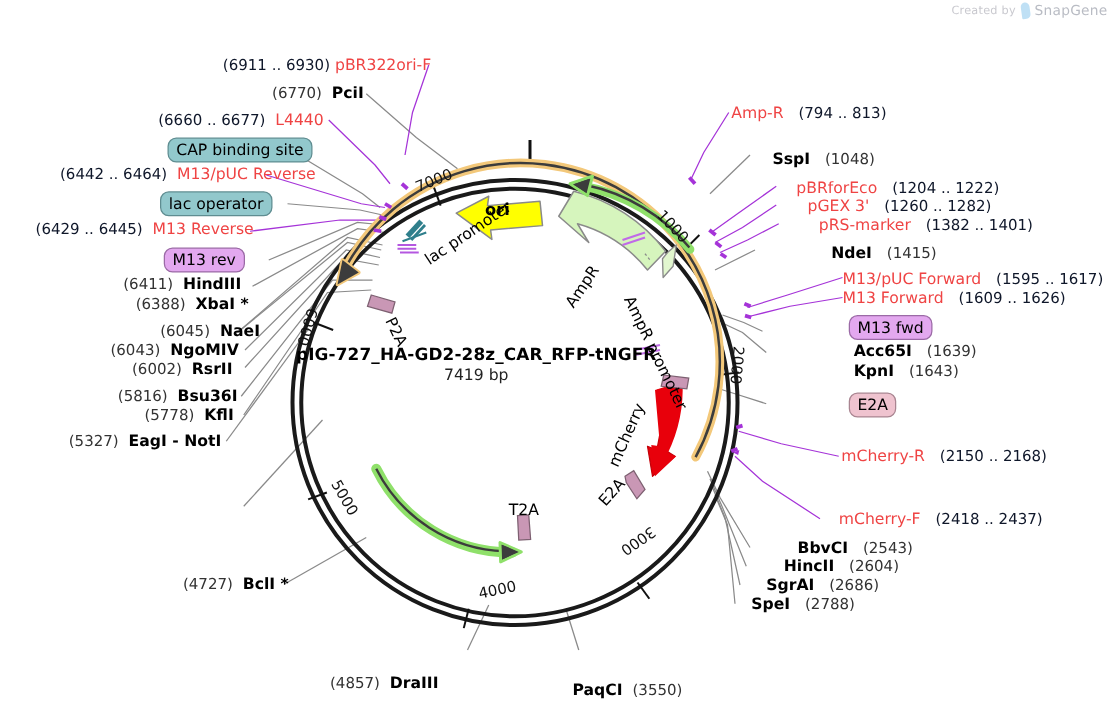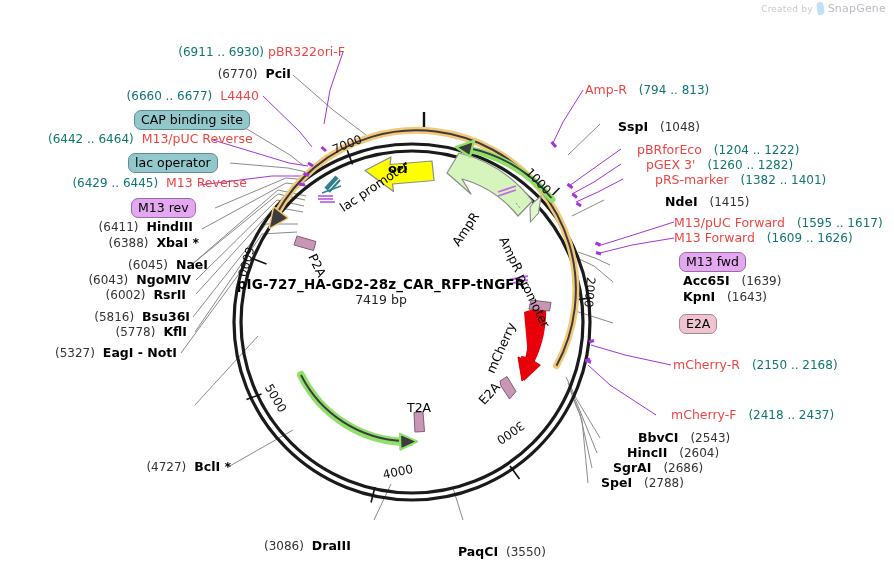--- a/index.html
+++ b/index.html
@@ -37,21 +37,21 @@
   .lbl {
     position: absolute;
     white-space: nowrap;
     font-size: 12.5px;
     line-height: 14px;
   }
   .lbl.enz       { color: #000; }
   .lbl .pos      { color: #333; font-weight: 400; font-size: 12px; }
   .lbl .nm       { font-weight: bold; }
   .lbl.primer    { color: #9013c4; font-weight: 400; }
-  .lbl.primer .pos { color: #0f766e; }
+  .lbl.primer .pos { color: #0f172a; }
   .lbl.primer .nm  { font-weight: 400; color:#ef4444;}
   .lbl.r-align   { text-align: right; }
 
   
   .badge {
     position: absolute;
     font-size: 12.5px;
     line-height: 13px;
     padding: 2px 6px 3px 6px;
     border-radius: 7px;
@@ -341,21 +341,21 @@
 
   <div class="badge teal" style="left:134px; top:110px;">CAP binding site</div>
 
   <div class="lbl primer r-align" style="left:0px; top:132px; width:231px;padding-left:48px;">
     <span class="pos">(6442 .. 6464)</span>
     &nbsp;<span class="nm">M13/pUC Reverse</span>
   </div>
 
   <div class="badge teal" style="left:128px; top:153px;">lac operator</div>
 
-  <div class="lbl primer r-align" style="left:0px; top:176px; width:203px;margin-left:44px;">
+  <div class="lbl primer r-align" style="left:0px; top:176px; width:203px;">
     <span class="pos">(6429 .. 6445)</span>
     &nbsp;<span class="nm">M13 Reverse</span>
   </div>
 
   <div class="badge violet" style="left:131px; top:198px;">M13 rev</div>
 
   <div class="lbl enz r-align" style="left:0px; top:220px; width:193px;">
     <span class="pos">(6411)</span>
     &nbsp;<span class="nm">HindIII</span>
   </div>
@@ -391,21 +391,21 @@
     &nbsp;<span class="nm">EagI  -  NotI</span>
   </div>
 
 
   <div class="lbl enz r-align" style="left:0px; top:460px; width:231px;">
     <span class="pos">(4727)</span>
     &nbsp;<span class="nm">BclI *</span>
   </div>
 
   <div class="lbl enz" style="left:264px; top:539px;">
-    <span class="pos">(3086)</span>
+    <span class="pos">(4857)</span>
     &nbsp;<span class="nm">DraIII</span>
   </div>
   <div class="lbl enz" style="left:458px; top:545px;">
     <span class="nm">PaqCI</span>
     &nbsp;<span class="pos">(3550)</span>
   </div>
 
   <div class="lbl primer" style="left:585px; top:83px;">
     <span class="nm">Amp-R</span>
     &nbsp;&nbsp;<span class="pos">(794 .. 813)</span>

